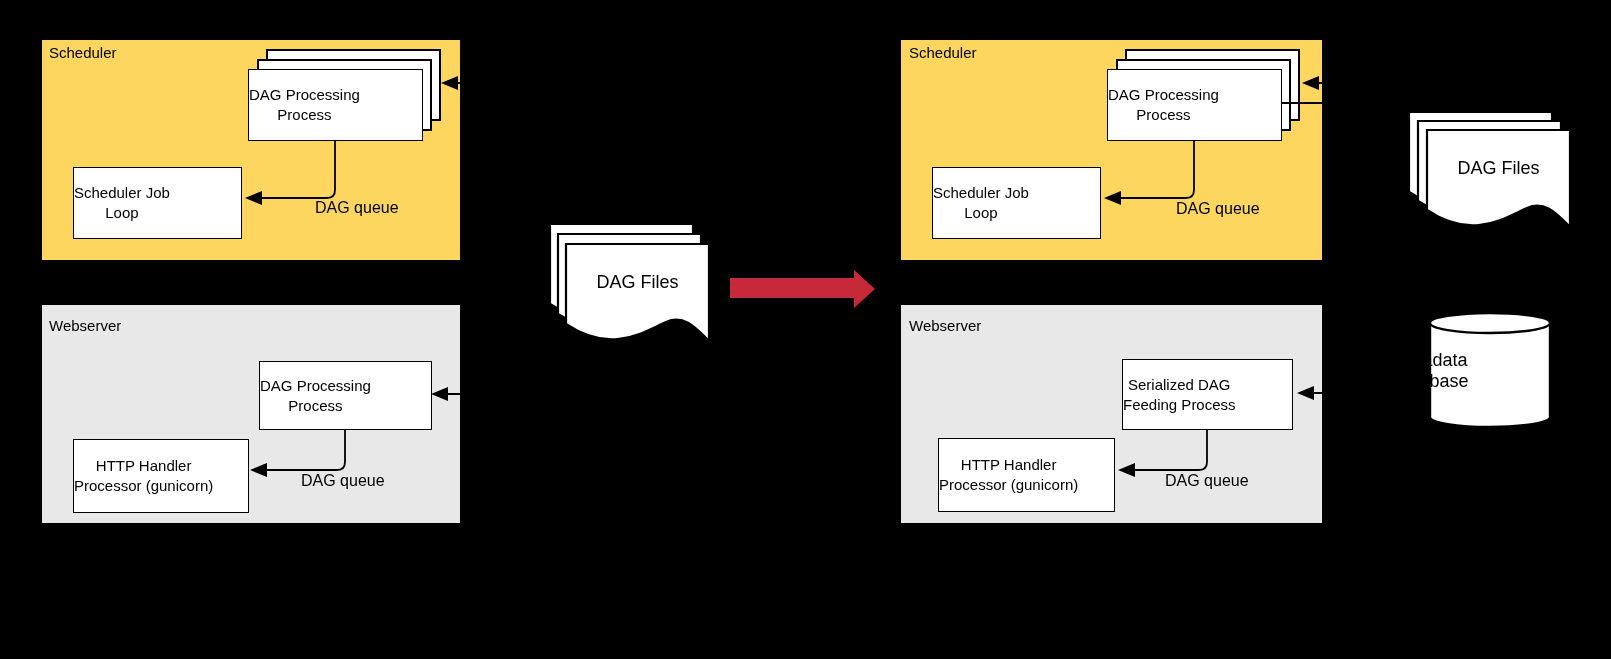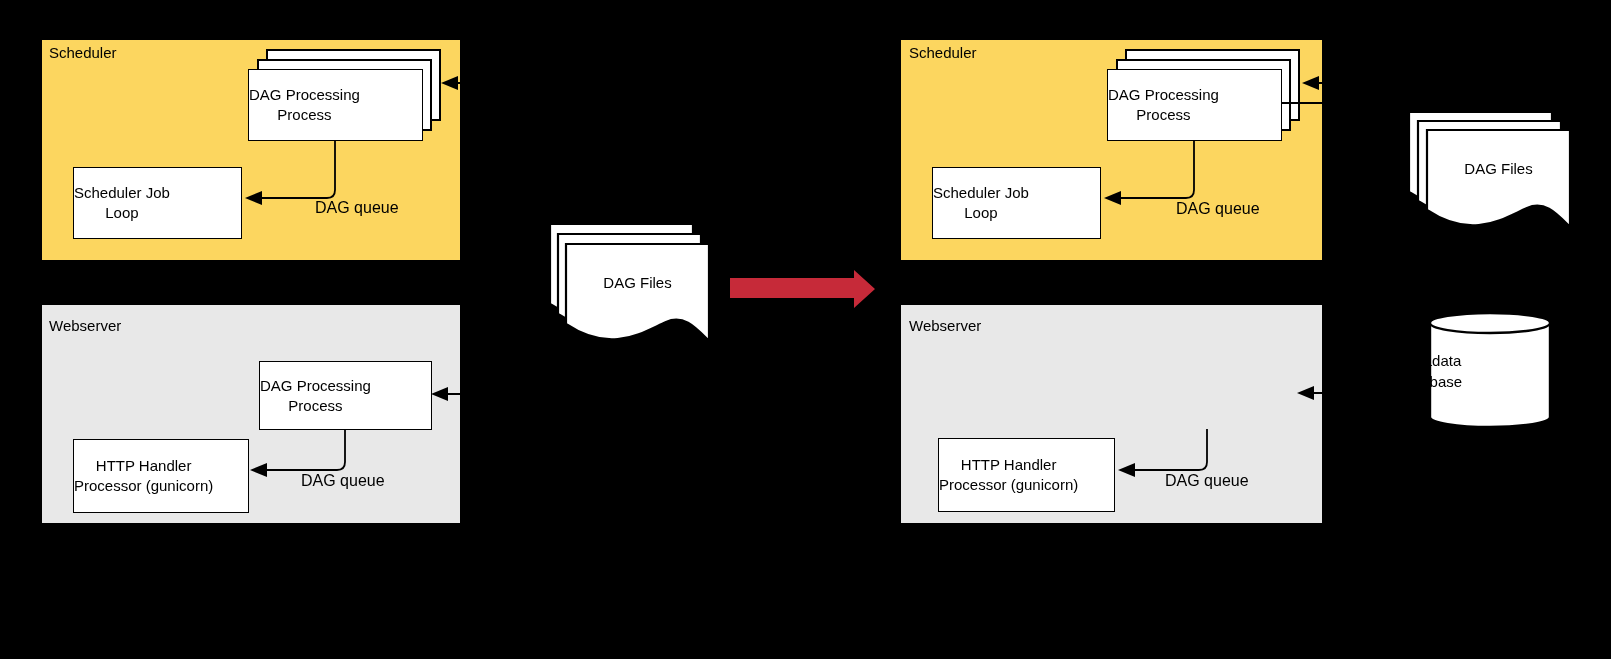--- a/index.html
+++ b/index.html
@@ -6,21 +6,21 @@
   .canvas{position:relative;width:1611px;height:659px;background:#000;overflow:hidden;
           font-family:"Liberation Sans",sans-serif;color:#000;}
   .panel{position:absolute;box-sizing:border-box;padding-left:8px;}
   .panel-title{position:absolute;font-size:15px;}
   .box{position:absolute;box-sizing:border-box;background:#fff;border:1.8px solid #000;
        display:flex;align-items:center;text-align:center;
        font-size:15px;line-height:1.32;white-space:pre-line;}
   .sheet{position:absolute;box-sizing:border-box;background:#fff;border:2px solid #000;}
   .lbl{position:absolute;font-size:16px;white-space:pre-line;}
   svg.overlay{position:absolute;left:0;top:0;pointer-events:none;}
-  .icon-label{position:absolute;font-size:15px;text-align:center;line-height:21px;white-space:pre-line;}
+  .icon-label{position:absolute;font-size:18px;text-align:center;line-height:21px;white-space:pre-line;}
 </style>
 </head>
 <body>
 
 <div class="canvas">
 
   <section class="panel" style="left:42px;top:40px;width:418px;height:220px;background:#FCD65F;">
     <div class="panel-title" style="left:7px;top:4px;">Scheduler</div>
     <div class="sheet" style="left:224px;top:9px;width:175px;height:72px;"></div>
     <div class="sheet" style="left:215px;top:19px;width:175px;height:72px;"></div>
@@ -58,20 +58,24 @@
     </div>
     <div class="box" style="left:31px;top:127px;width:169px;height:72px;">
       <span>Scheduler Job
 Loop</span>
     </div>
     <div class="lbl" style="left:275px;top:160px;">DAG queue</div>
   </section>
 
   <section class="panel" style="left:901px;top:305px;width:421px;height:218px;background:#E8E8E8;">
     <div class="panel-title" style="left:8px;top:12px;">Webserver</div>
+    <div class="box" style="left:221px;top:54px;width:171px;height:71px;">
+      <span>Serialized DAG
+Feeding Process</span>
+    </div>
     <div class="box" style="left:37px;top:133px;width:177px;height:74px;">
       <span>HTTP Handler
 Processor (gunicorn)</span>
     </div>
     <div class="lbl" style="left:264px;top:167px;">DAG queue</div>
   </section>
 
   <svg class="overlay" width="1611" height="659" viewBox="0 0 1611 659">
 
     <g fill="#fff" stroke="#000" stroke-width="2.2">

